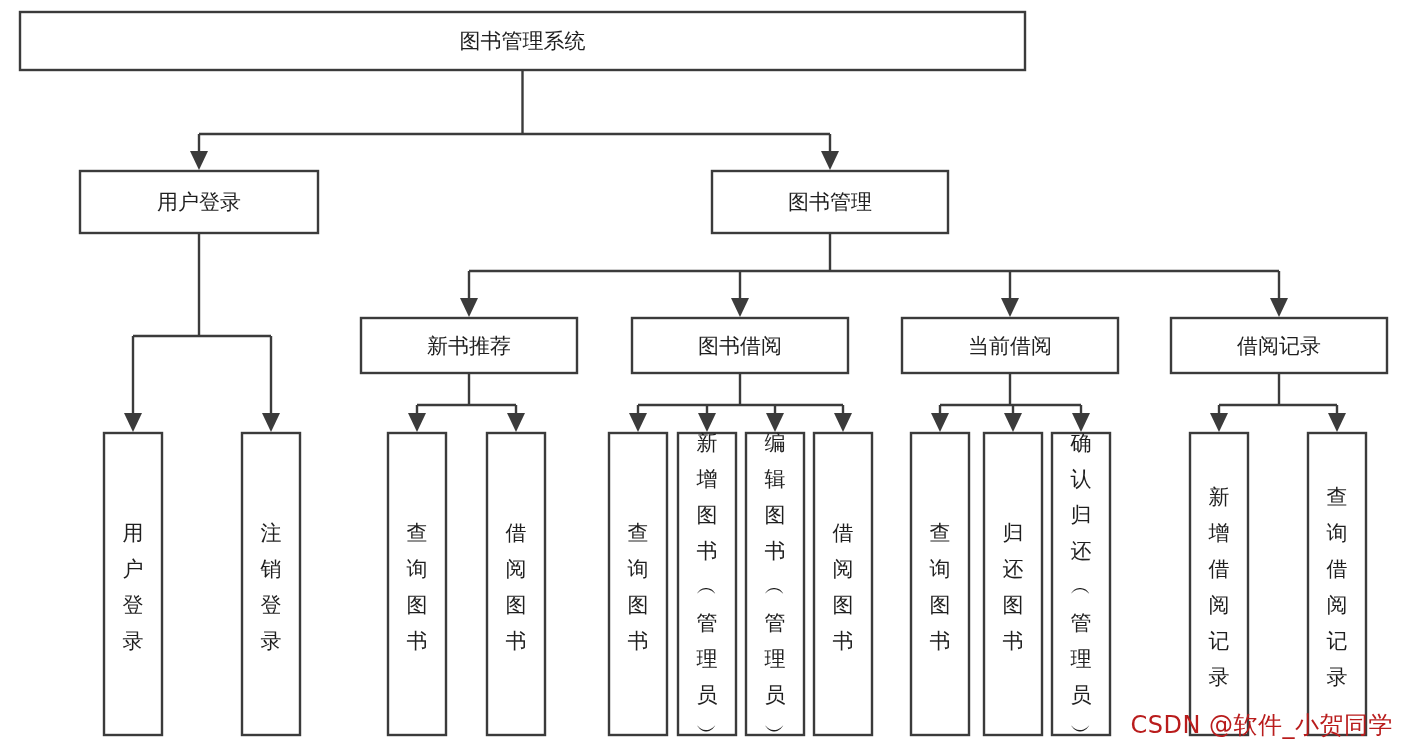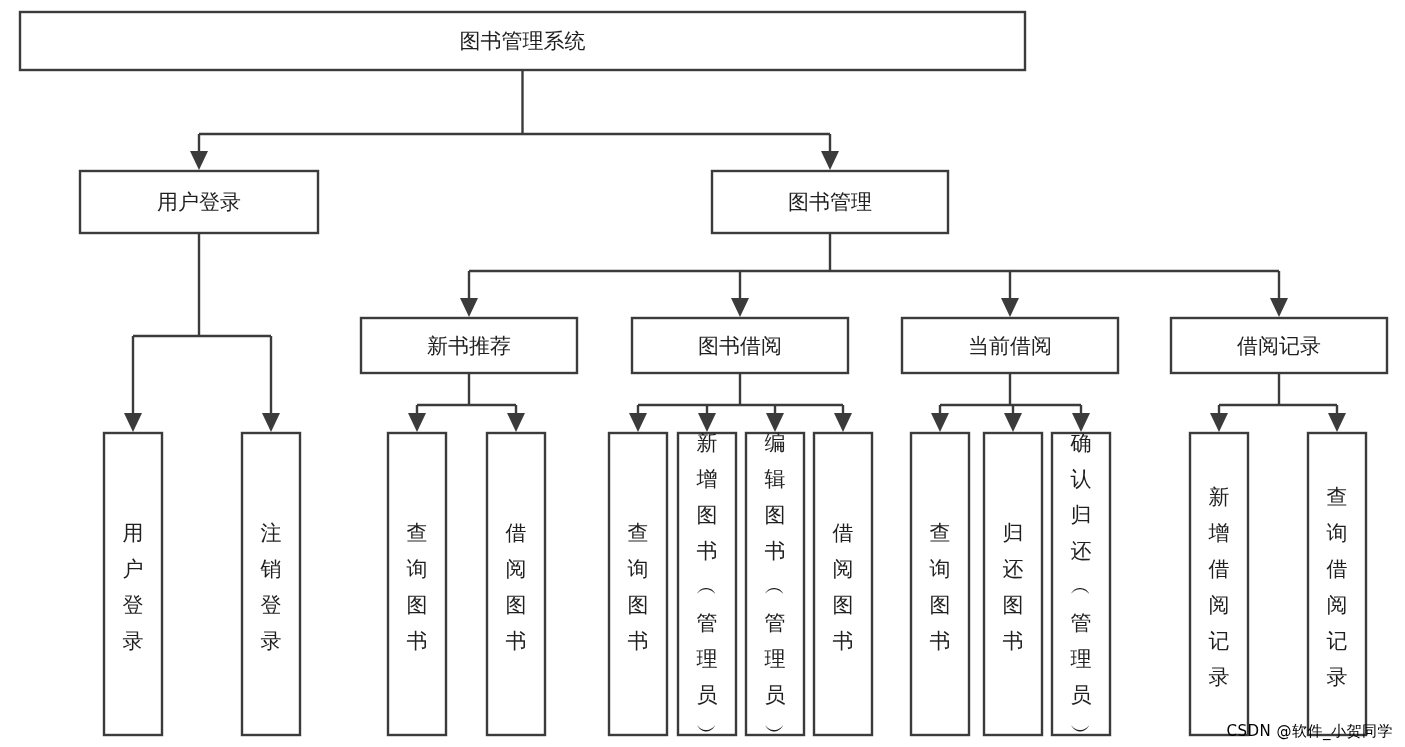--- a/index.html
+++ b/index.html
@@ -53,22 +53,22 @@
     font-family: "DejaVu Sans", "Liberation Sans", sans-serif;
     font-size: 21px;
     fill: #1f1f1f;
     text-anchor: middle;
   }
   .watermark {
     position: absolute;
     right: 12px;
     bottom: 6px;
     font-family: "DejaVu Sans", "Liberation Sans", sans-serif;
-    font-size: 15px;
-    color: #000000;
+    font-size: 24px;
+    color: #b91c1c;
     letter-spacing: 0.5px;
     white-space: nowrap;
     user-select: none;
   }
 </style>
 </head>
 <body>
 
 <div id="diagram-root">
 

